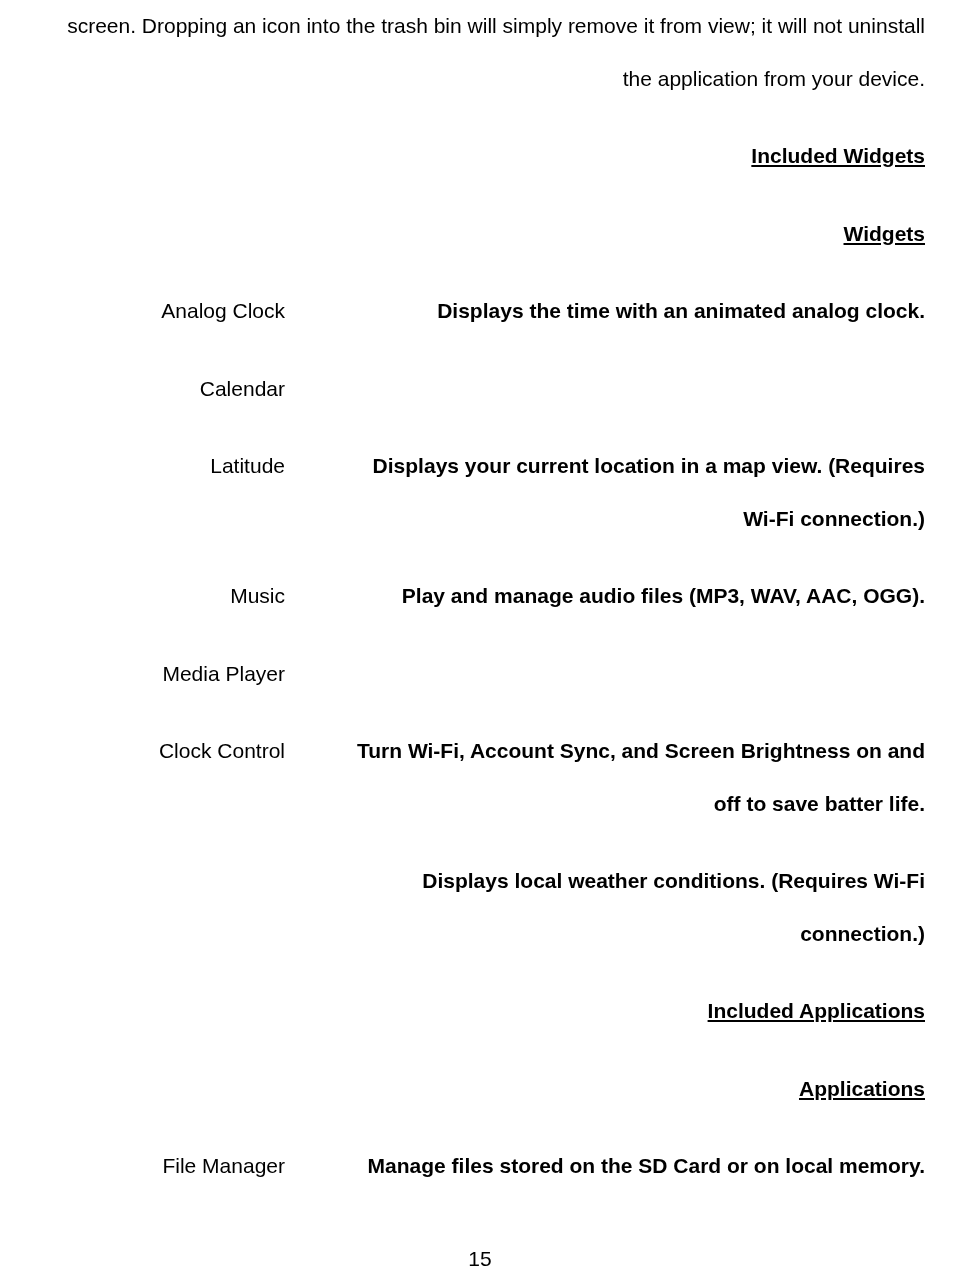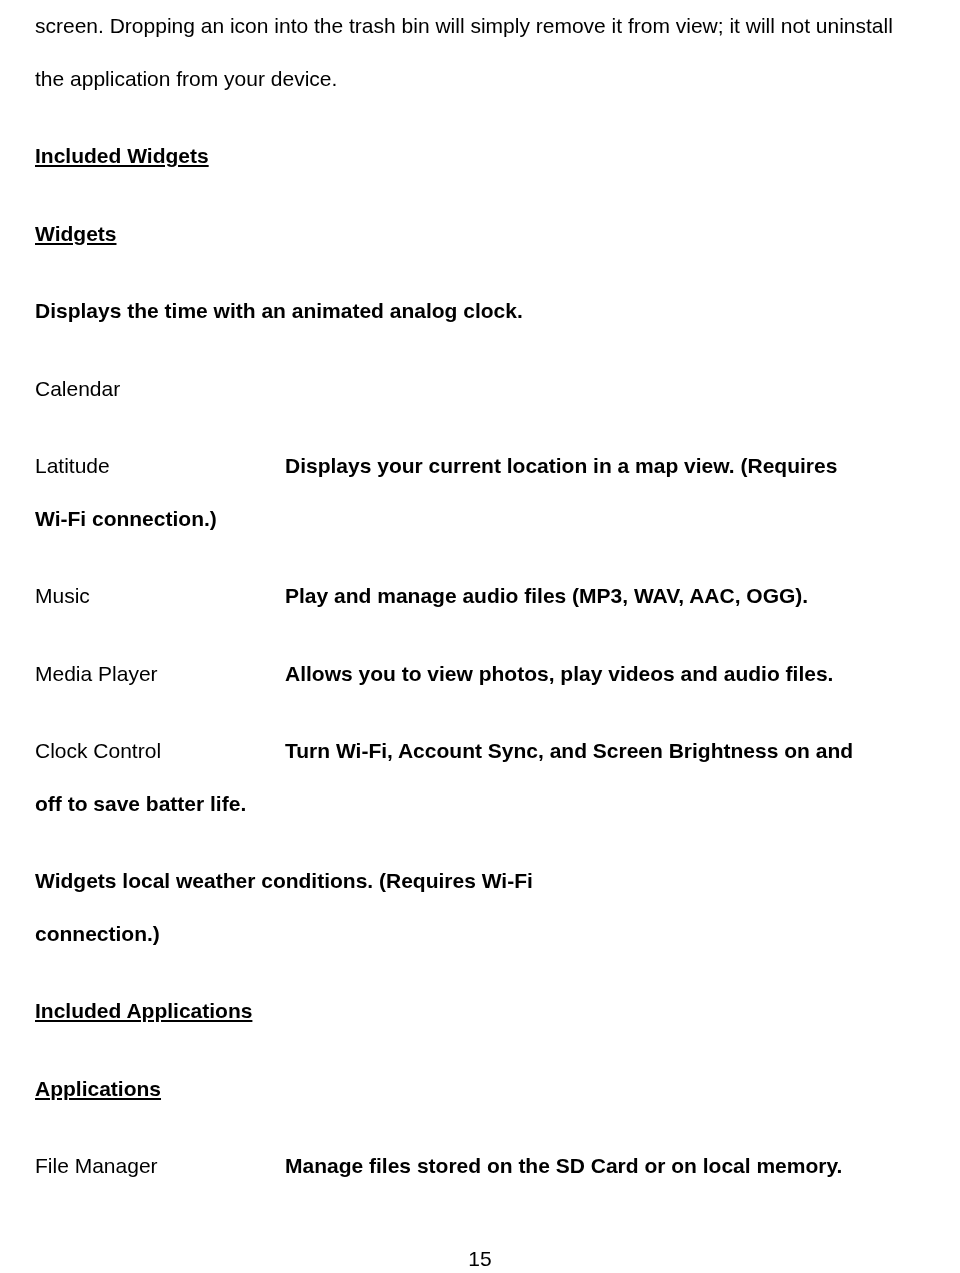--- a/index.html
+++ b/index.html
@@ -1,18 +1,19 @@
 <!DOCTYPE html>
 <html><head>
   <meta charset="utf-8">
   <style>
     * {
       margin: 0;
       padding: 0;
       box-sizing: border-box;
+      text-align: right;
     }
     body {
       font-family: Arial, Helvetica, sans-serif;
       font-size: 21px;
       color: #000;
       background: #fff;
       width: 960px;
       padding: 0 35px;
       line-height: 2.5;
     }
@@ -58,20 +59,21 @@
 </head>
 <body>
 
 <p class="intro-para">screen. Dropping an icon into the trash bin will simply remove it from view; it will not uninstall the application from your device.</p>
 
 <p class="heading">Included Widgets</p>
 
 <p class="subheading">Widgets</p>
 
 <div class="row">
+  <span class="label">Analog Clock</span>
   <span class="desc">Displays the time with an animated analog clock.</span>
 </div>
 <div class="spacer"></div>
 
 <div class="row">
   <span class="label">Calendar</span>
 </div>
 <div class="spacer"></div>
 
 <div class="row">
@@ -81,32 +83,31 @@
 <p class="cont">Wi-Fi connection.)</p>
 
 <div class="row">
   <span class="label">Music</span>
   <span class="desc">Play and manage audio files (MP3, WAV, AAC, OGG).</span>
 </div>
 <div class="spacer"></div>
 
 <div class="row">
   <span class="label">Media Player</span>
-  <span class="desc">Allows you to view photos, play videos and audio files.</span>
 </div>
 <div class="spacer"></div>
 
 <div class="row">
   <span class="label">Clock Control</span>
   <span class="desc">Turn Wi-Fi, Account Sync, and Screen Brightness on and</span>
 </div>
 <p class="cont">off to save batter life.</p>
 
 <div class="row">
-  <span class="desc">Widgets local weather conditions. (Requires Wi-Fi</span>
+  <span class="desc">Displays local weather conditions. (Requires Wi-Fi</span>
 </div>
 <p class="cont">connection.)</p>
 
 <p class="heading">Included Applications</p>
 
 <p class="subheading">Applications</p>
 
 <div class="row">
   <span class="label">File Manager</span>
   <span class="desc">Manage files stored on the SD Card or on local memory.</span>

